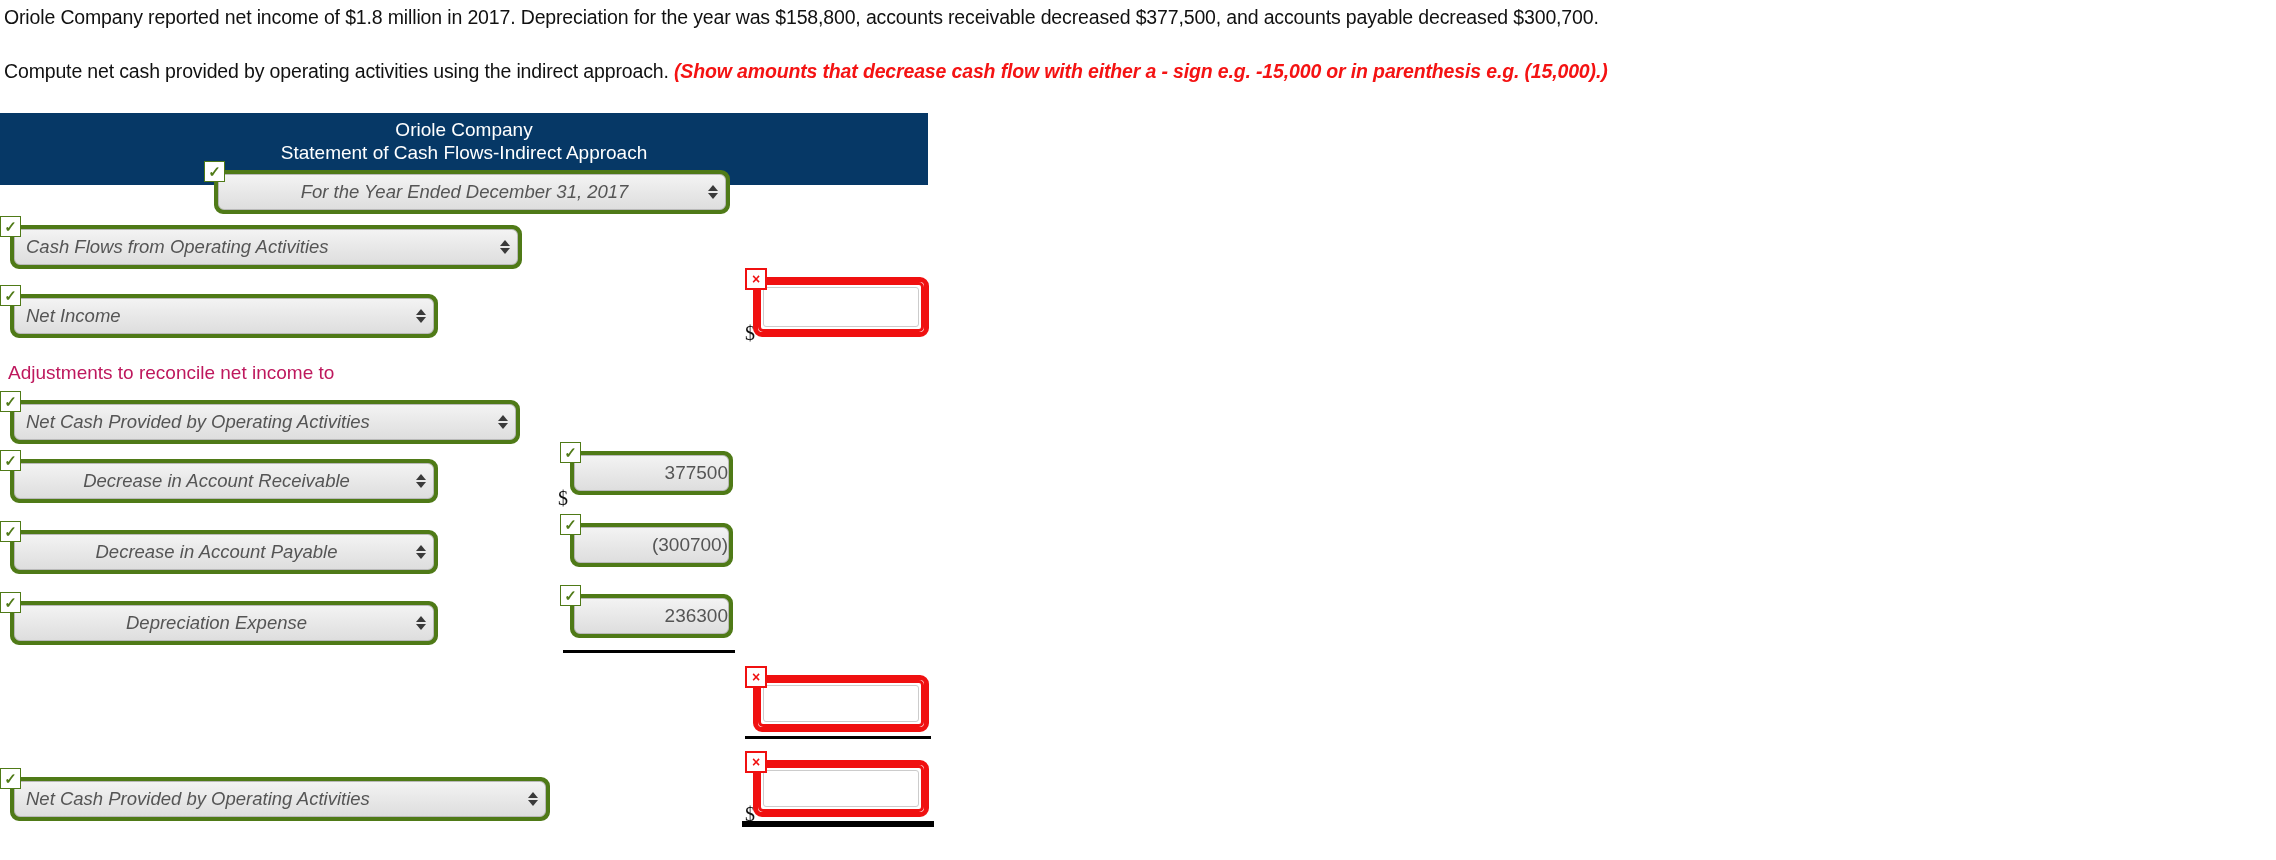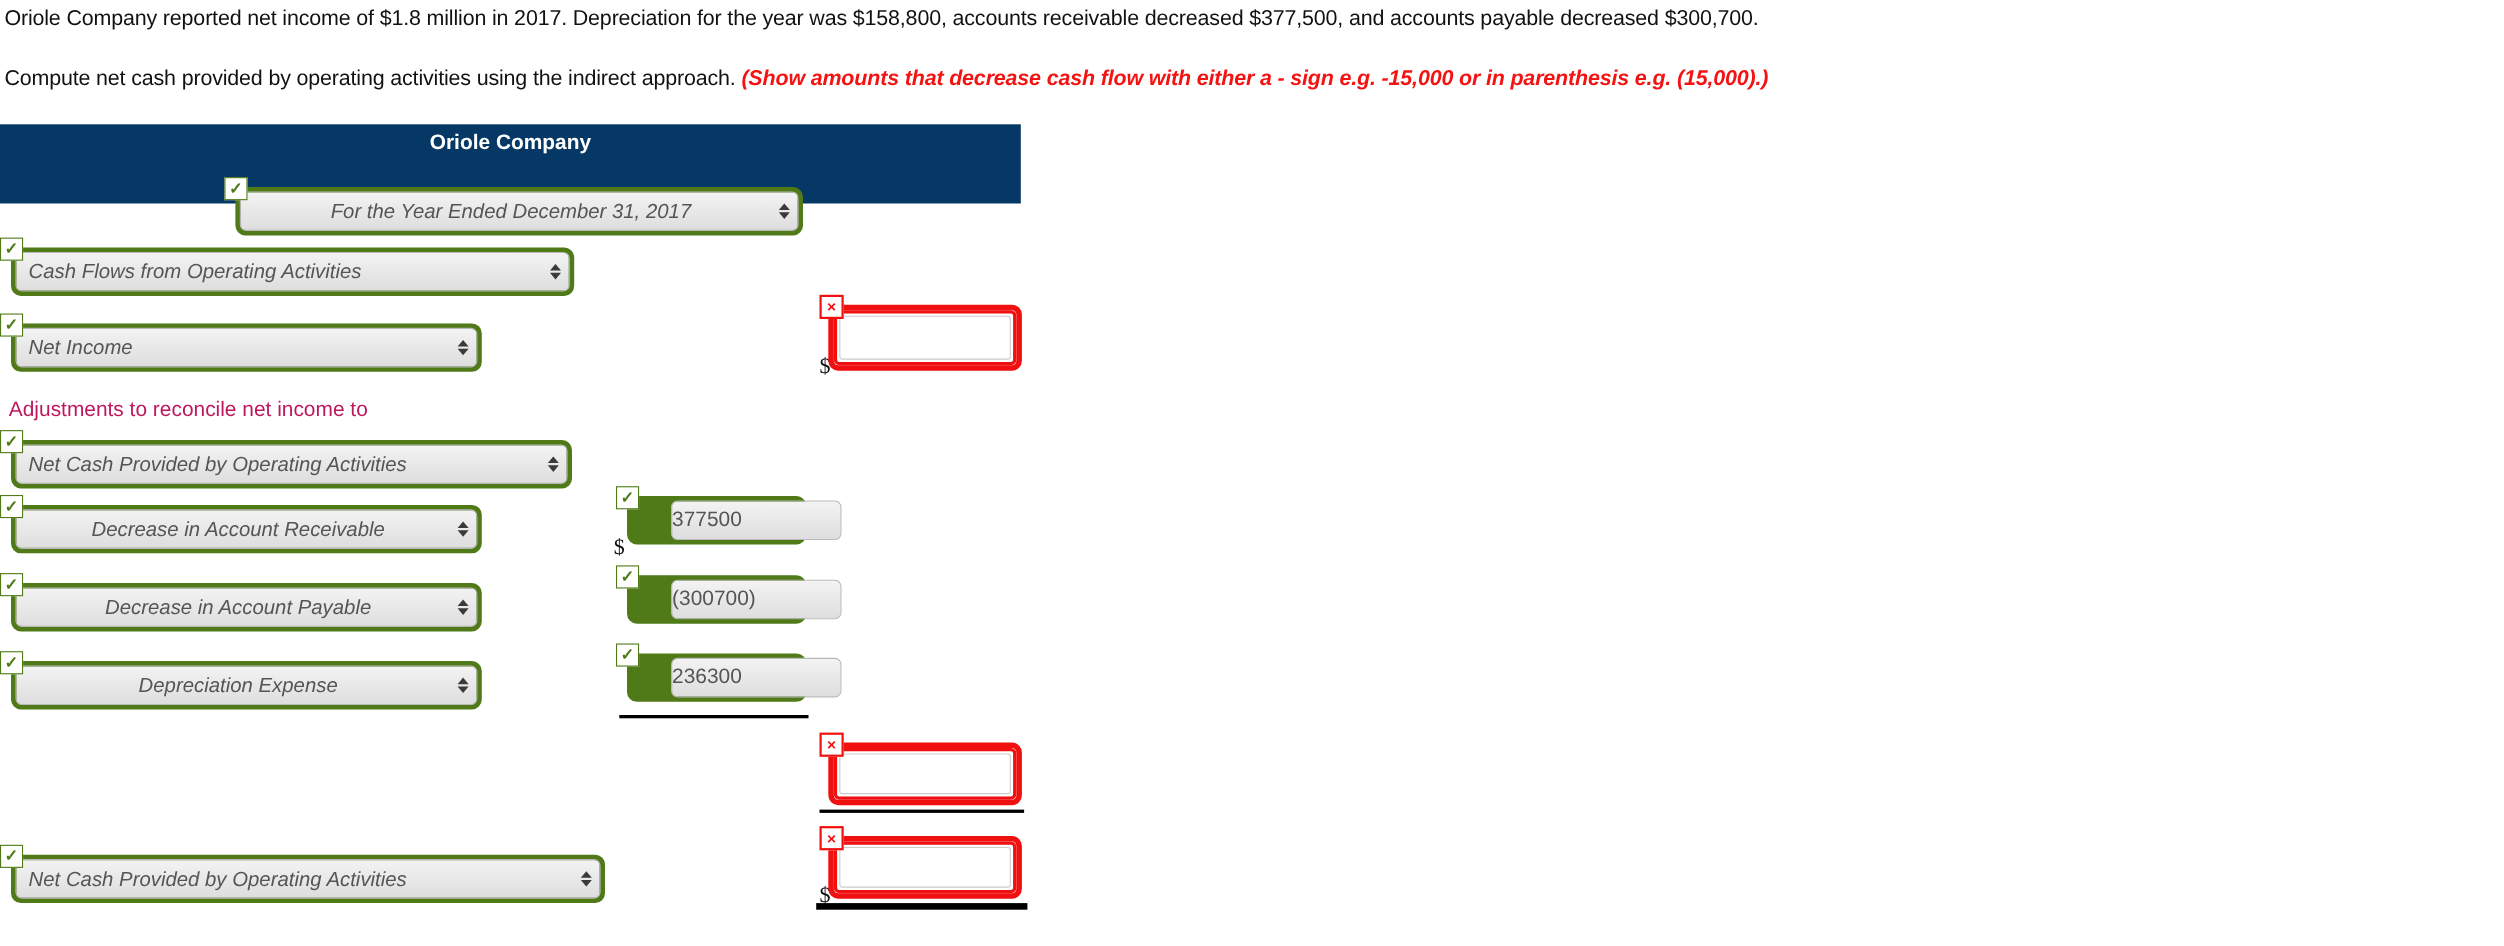--- a/index.html
+++ b/index.html
@@ -38,21 +38,21 @@
     top: 113px;
     width: 928px;
     height: 72px;
     background: #063866;
   }
   .banner-title {
     position: absolute;
     left: 0; right: 0;
     text-align: center;
     color: #ffffff;
-    font-weight: bold;
+    font-weight: normal;
     font-size: 19px;
     white-space: nowrap;
   }
   .banner-title.t1 { top: 6px; }
   .banner-title.t2 { top: 29px; }
 
   
   .gwrap {
     position: absolute;
     border: 4px solid #4f7a17;
@@ -110,25 +110,24 @@
     display: block;
     width: 0; height: 0;
     border-left: 5px solid transparent;
     border-right: 5px solid transparent;
   }
   .spin i.up   { border-bottom: 6px solid #3a3a3a; }
   .spin i.down { border-top: 6px solid #3a3a3a; }
 
   
   .numbox .inner {
-    justify-content: flex-start;
+    justify-content: flex-end;
     padding-right: 0;
     font-size: 19px;
     color: #555555;
-    margin-left: 36px;
   }
 
   
   .rwrap {
     position: absolute;
     border: 5px solid #f01010;
     border-radius: 9px;
     background: #ffffff;
     box-shadow: 0 0 0 2px #ffffff inset;
   }
@@ -195,20 +194,21 @@
 
   <div class="prompt-line l1">Oriole Company reported net income of $1.8 million in 2017. Depreciation for the year was $158,800, accounts receivable decreased $377,500, and accounts payable decreased $300,700.</div>
 
   <div class="prompt-line l2">
     <span>Compute net cash provided by operating activities using the indirect approach.</span>
     <span class="prompt-note">(Show amounts that decrease cash flow with either a - sign e.g. -15,000 or in parenthesis e.g. (15,000).)</span>
   </div>
 
   <div class="banner">
     <div class="banner-title t1">Oriole Company</div>
+    <div class="banner-title t2">Statement of Cash Flows-Indirect Approach</div>
   </div>
 
   <div class="gwrap sel" style="left:214px; top:170px; width:516px; height:44px;">
     <span class="tick">✓</span>
     <div class="inner">
       <span class="lbl centered">For the Year Ended December 31, 2017</span>
     </div>
     <span class="spin">
         <i class="up"></i>
         <i class="down"></i>

